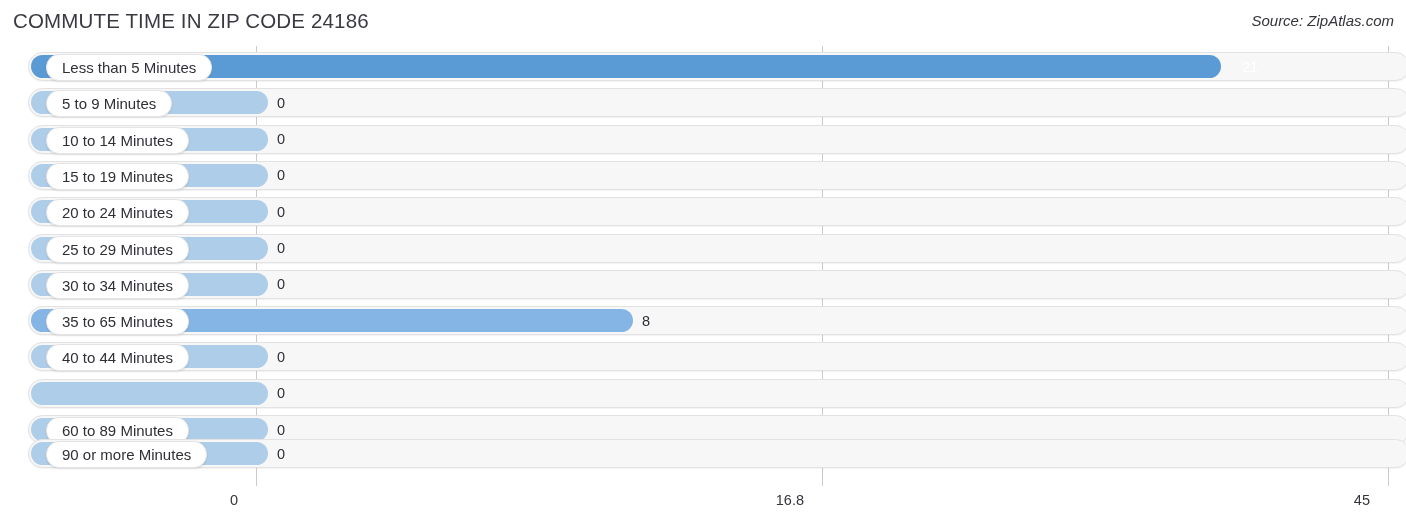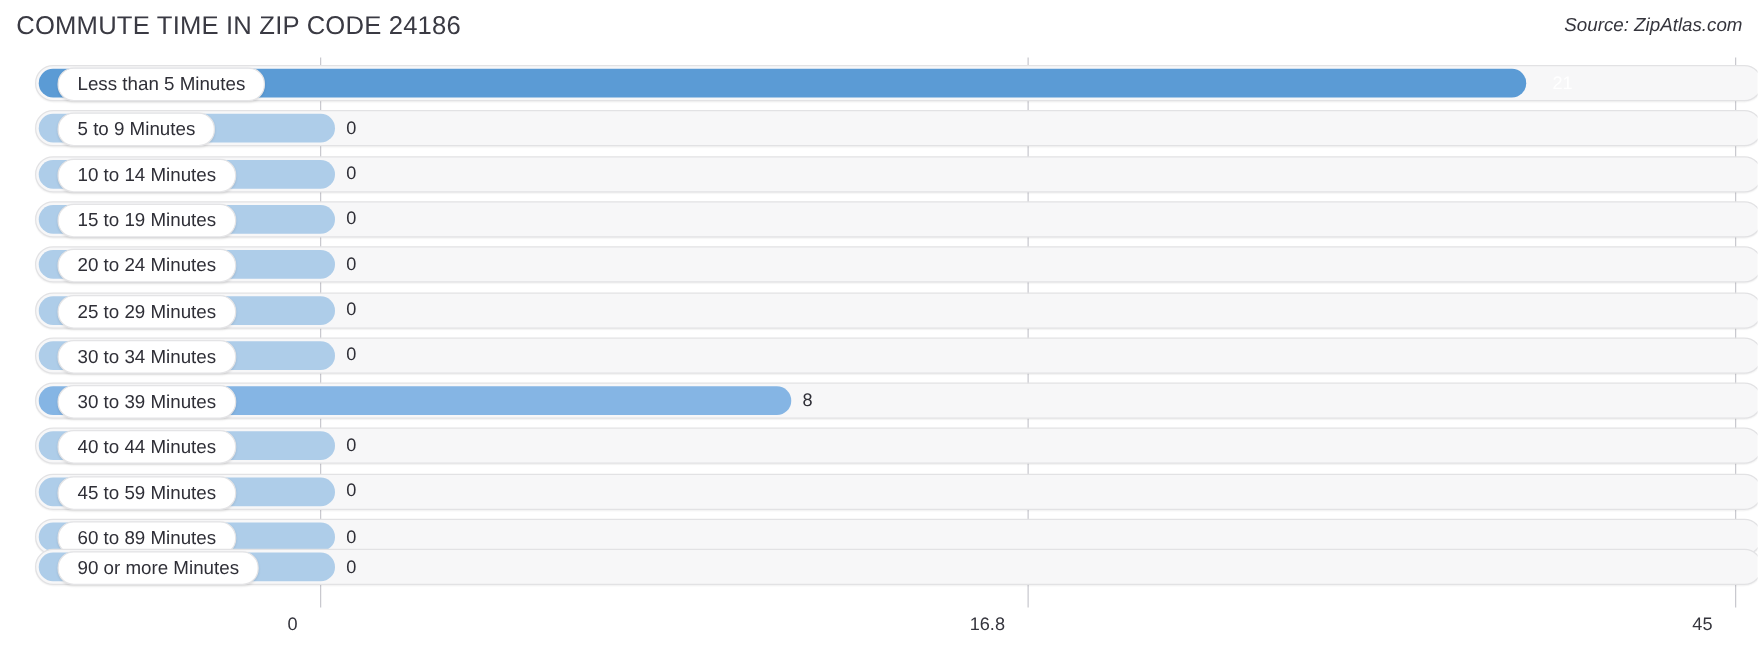--- a/index.html
+++ b/index.html
@@ -233,38 +233,35 @@
         <div class="bar" style="width: 237px; background: rgb(174, 205, 233);"></div>
         <div class="cat-pill">
           <span class="cat-label">30 to 34 Minutes</span>
         </div>
         <div class="val-out" style="left: 249px; color: rgb(47, 47, 55);">0</div>
       </div>
       <div class="row" style="top: 260.1px;">
         <div class="track" style="background: rgb(247, 247, 248); border-color: rgb(226, 226, 228);"></div>
         <div class="bar" style="width: 602px; background: rgb(133, 181, 228);"></div>
         <div class="cat-pill">
-          <span class="cat-label">30 to 39 Minutes</span>
+          <span class="cat-label">35 to 65 Minutes</span>
         </div>
         <div class="val-out" style="left: 614px; color: rgb(47, 47, 55);">8</div>
       </div>
       <div class="row" style="top: 296.4px;">
         <div class="track" style="background: rgb(247, 247, 248); border-color: rgb(226, 226, 228);"></div>
         <div class="bar" style="width: 237px; background: rgb(174, 205, 233);"></div>
         <div class="cat-pill">
           <span class="cat-label">40 to 44 Minutes</span>
         </div>
         <div class="val-out" style="left: 249px; color: rgb(47, 47, 55);">0</div>
       </div>
       <div class="row" style="top: 332.7px;">
         <div class="track" style="background: rgb(247, 247, 248); border-color: rgb(226, 226, 228);"></div>
         <div class="bar" style="width: 237px; background: rgb(174, 205, 233);"></div>
-        <div class="cat-pill">
-          <span class="cat-label">45 to 59 Minutes</span>
-        </div>
         <div class="val-out" style="left: 249px; color: rgb(47, 47, 55);">0</div>
       </div>
       <div class="row" style="top: 369px;">
         <div class="track" style="background: rgb(247, 247, 248); border-color: rgb(226, 226, 228);"></div>
         <div class="bar" style="width: 237px; background: rgb(174, 205, 233);"></div>
         <div class="cat-pill">
           <span class="cat-label">60 to 89 Minutes</span>
         </div>
         <div class="val-out" style="left: 249px; color: rgb(47, 47, 55);">0</div>
       </div>

